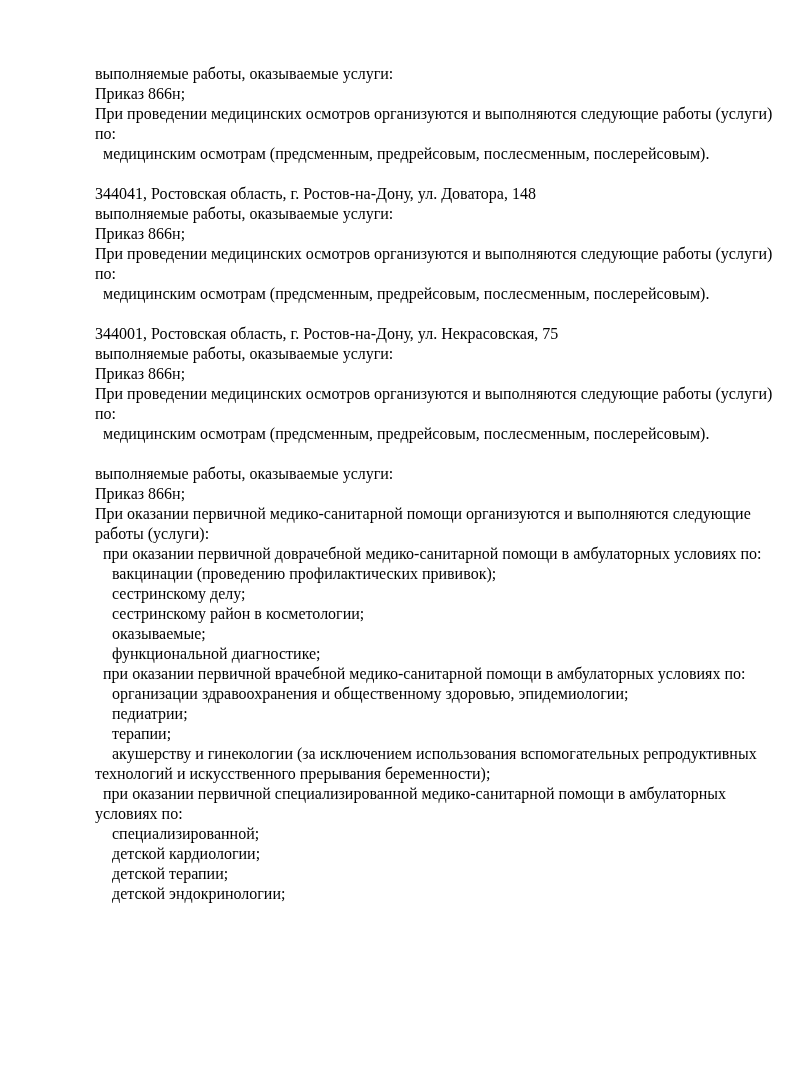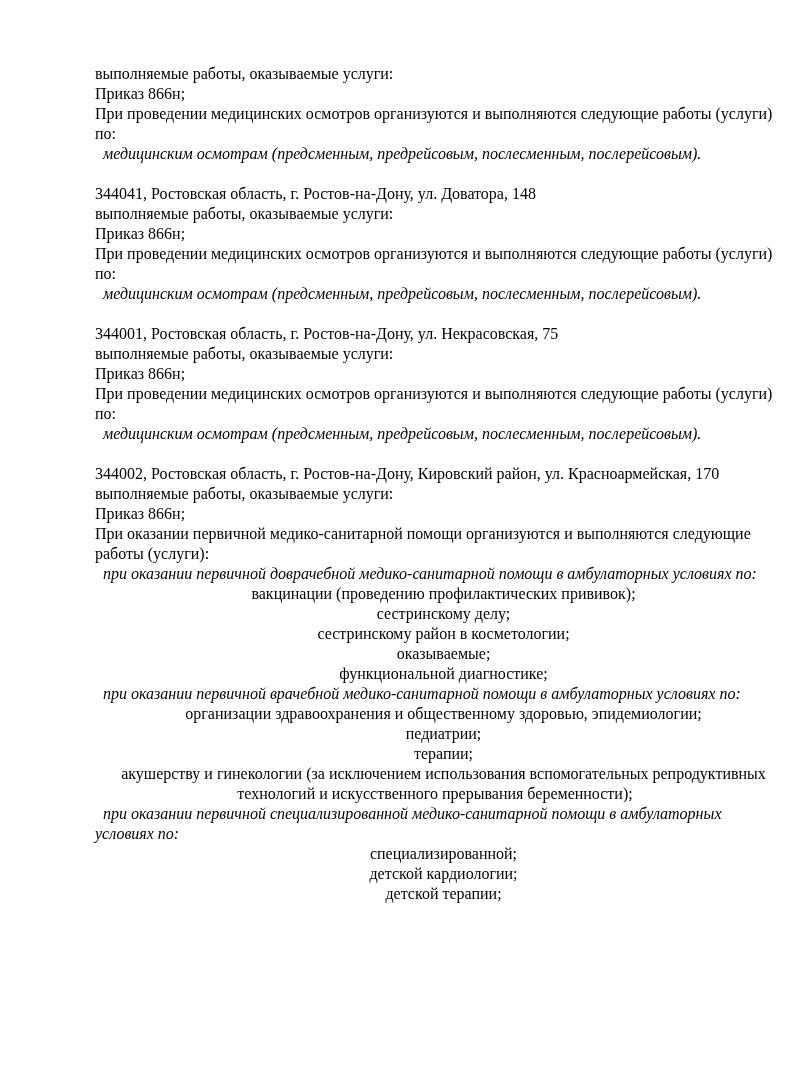--- a/index.html
+++ b/index.html
@@ -25,22 +25,22 @@
   }
   .block {
     margin: 0 0 20px 0;
   }
   .line {
     margin: 0;
     padding: 0;
     white-space: normal;
   }
   .indent-0 { text-indent: 0; }
-  .indent-1 { text-indent: 8px; font-style: italic; }
-  .indent-2 { text-indent: 17px; text-align: center; }
+  .indent-1 { text-indent: 8px; }
+  .indent-2 { text-indent: 17px; }
 </style>
 </head>
 <body>
 
 <main class="page">
   <section class="doc" id="doc-root">
       <div class="block">
         <p class="line indent-0">выполняемые работы, оказываемые услуги:</p>
         <p class="line indent-0">Приказ 866н;</p>
         <p class="line indent-0">При проведении медицинских осмотров организуются и выполняются следующие работы (услуги) по:</p>
@@ -54,21 +54,20 @@
         <p class="line indent-1">медицинским осмотрам (предсменным, предрейсовым, послесменным, послерейсовым).</p>
       </div>
       <div class="block">
         <p class="line indent-0">344001, Ростовская область, г. Ростов-на-Дону, ул. Некрасовская, 75</p>
         <p class="line indent-0">выполняемые работы, оказываемые услуги:</p>
         <p class="line indent-0">Приказ 866н;</p>
         <p class="line indent-0">При проведении медицинских осмотров организуются и выполняются следующие работы (услуги) по:</p>
         <p class="line indent-1">медицинским осмотрам (предсменным, предрейсовым, послесменным, послерейсовым).</p>
       </div>
       <div class="block">
-        <p class="line indent-0">344002, Ростовская область, г. Ростов-на-Дону, Кировский район, ул. Красноармейская, 170</p>
         <p class="line indent-0">выполняемые работы, оказываемые услуги:</p>
         <p class="line indent-0">Приказ 866н;</p>
         <p class="line indent-0">При оказании первичной медико-санитарной помощи организуются и выполняются следующие работы (услуги):</p>
         <p class="line indent-1">при оказании первичной доврачебной медико-санитарной помощи в амбулаторных условиях по:</p>
         <p class="line indent-2">вакцинации (проведению профилактических прививок);</p>
         <p class="line indent-2">сестринскому делу;</p>
         <p class="line indent-2">сестринскому район в косметологии;</p>
         <p class="line indent-2">оказываемые;</p>
         <p class="line indent-2">функциональной диагностике;</p>
         <p class="line indent-1">при оказании первичной врачебной медико-санитарной помощи в амбулаторных условиях по:</p>

